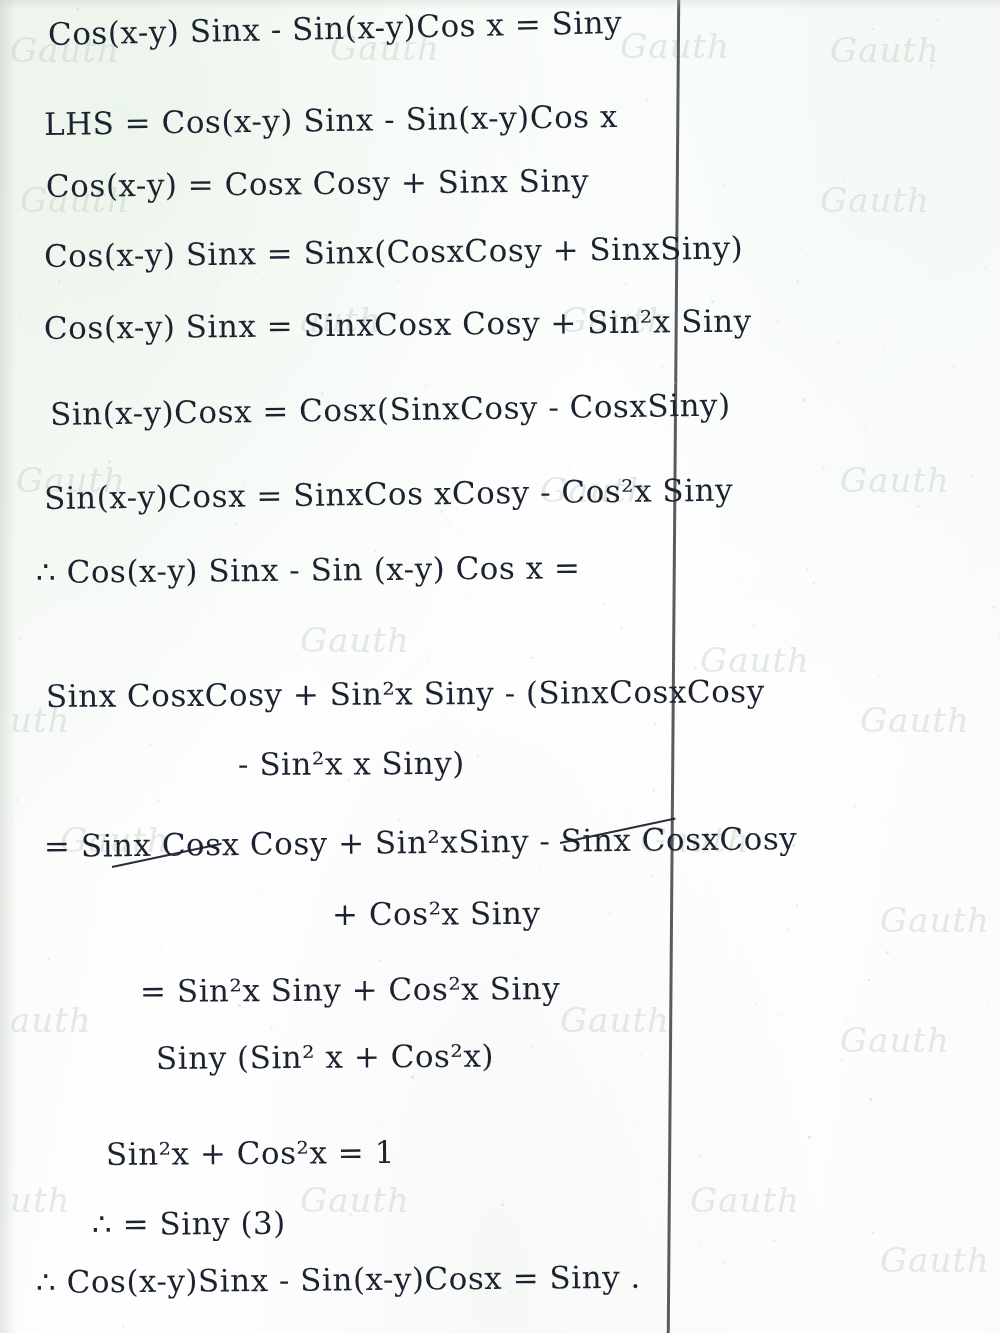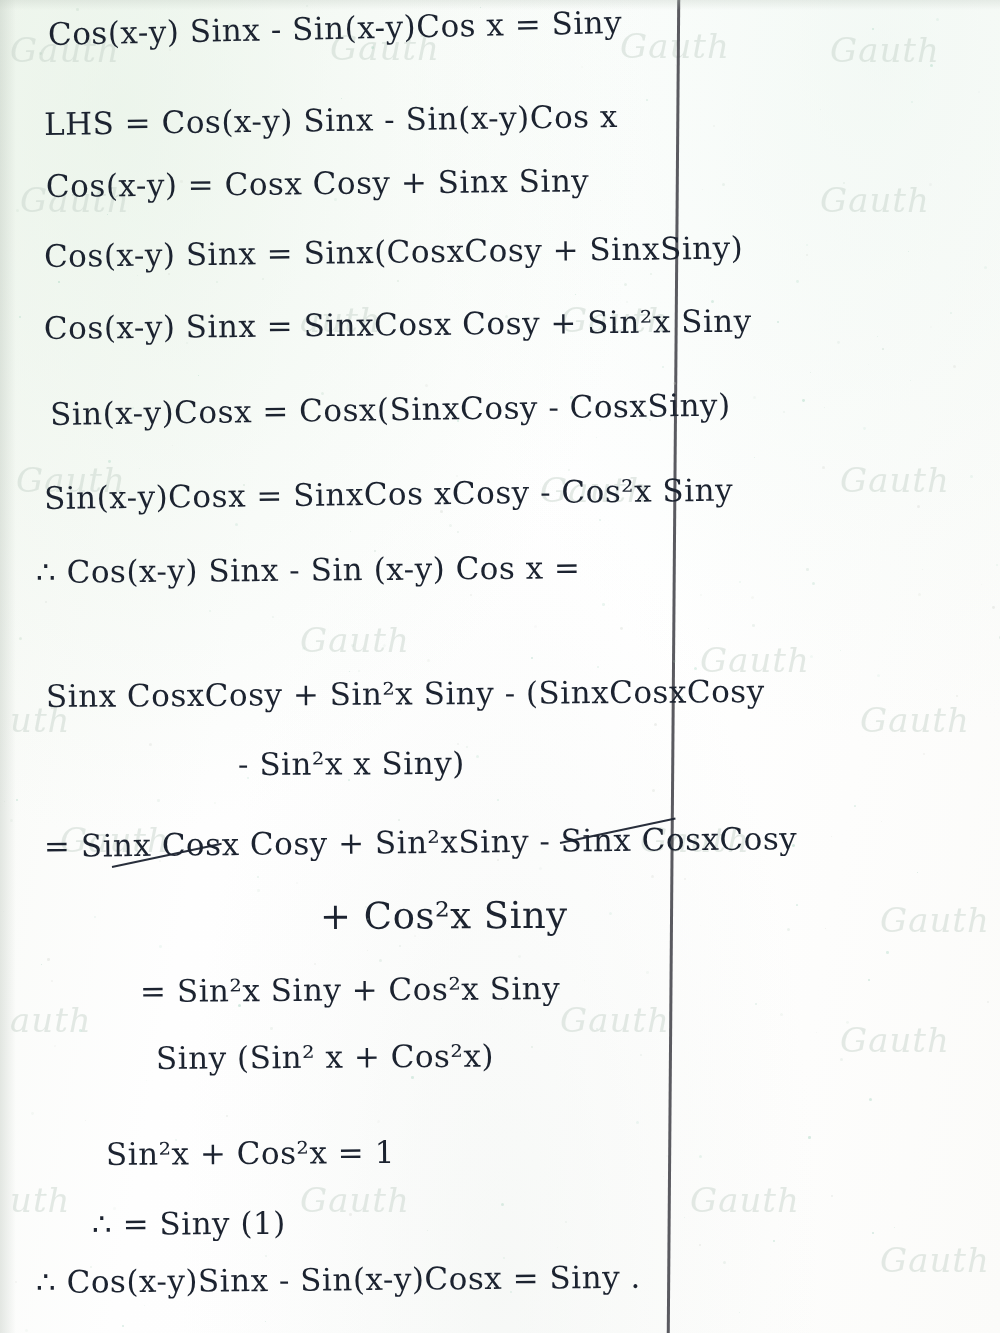--- a/index.html
+++ b/index.html
@@ -132,25 +132,25 @@
       <div class="hw" style="left: 44px; top: 108px; font-size: 31px; transform: rotate(-0.8deg);">LHS = Cos(x-y) Sinx - Sin(x-y)Cos x</div>
       <div class="hw" style="left: 46px; top: 170px; font-size: 31px; transform: rotate(-0.6deg);">Cos(x-y) = Cosx Cosy + Sinx Siny</div>
       <div class="hw" style="left: 44px; top: 240px; font-size: 31px; transform: rotate(-0.7deg);">Cos(x-y) Sinx = Sinx(CosxCosy + SinxSiny)</div>
       <div class="hw" style="left: 44px; top: 312px; font-size: 31px; transform: rotate(-0.6deg);">Cos(x-y) Sinx = SinxCosx Cosy + Sin²x Siny</div>
       <div class="hw" style="left: 50px; top: 398px; font-size: 31px; transform: rotate(-0.8deg);">Sin(x-y)Cosx = Cosx(SinxCosy - CosxSiny)</div>
       <div class="hw" style="left: 44px; top: 482px; font-size: 31px; transform: rotate(-0.7deg);">Sin(x-y)Cosx = SinxCos xCosy - Cos²x Siny</div>
       <div class="hw" style="left: 36px; top: 556px; font-size: 31px; transform: rotate(-0.5deg);">∴ Cos(x-y) Sinx - Sin (x-y) Cos x =</div>
       <div class="hw" style="left: 46px; top: 680px; font-size: 31px; transform: rotate(-0.4deg);">Sinx CosxCosy + Sin²x Siny - (SinxCosxCosy</div>
       <div class="hw" style="left: 238px; top: 748px; font-size: 31px; transform: rotate(-0.3deg);">- Sin²x x Siny)</div>
       <div class="hw" style="left: 44px; top: 830px; font-size: 31px; transform: rotate(-0.6deg);">= Sinx Cosx Cosy + Sin²xSiny - Sinx CosxCosy</div>
-      <div class="hw" style="left: 320px; top: 898px; font-size: 37px; transform: rotate(-0.3deg);">+ Cos²x Siny</div>
+      <div class="hw" style="left: 332px; top: 898px; font-size: 31px; transform: rotate(-0.3deg);">+ Cos²x Siny</div>
       <div class="hw" style="left: 140px; top: 975px; font-size: 31px; transform: rotate(-0.4deg);">= Sin²x Siny + Cos²x Siny</div>
       <div class="hw" style="left: 156px; top: 1042px; font-size: 31px; transform: rotate(-0.4deg);">Siny (Sin² x + Cos²x)</div>
       <div class="hw" style="left: 106px; top: 1138px; font-size: 31px; transform: rotate(-0.4deg);">Sin²x + Cos²x = 1</div>
-      <div class="hw" style="left: 92px; top: 1208px; font-size: 31px; transform: rotate(-0.4deg);">∴   = Siny (1)</div>
+      <div class="hw" style="left: 92px; top: 1208px; font-size: 31px; transform: rotate(-0.4deg);">∴   = Siny (3)</div>
       <div class="hw" style="left: 36px; top: 1266px; font-size: 31px; transform: rotate(-0.5deg);">∴ Cos(x-y)Sinx - Sin(x-y)Cosx = Siny .</div>
     </div>
 
   <div id="strike-layer">
       <div class="strike" style="left: 112px; top: 866px; width: 112px; transform: rotate(-12deg);"></div>
       <div class="strike" style="left: 560px; top: 842px; width: 118px; transform: rotate(-12deg);"></div>
     </div>
 
   <div id="speck-layer">
       <div class="speck" style="width: 2.7px; height: 2.7px; left: 808px; top: 1136px; opacity: 0.56; background: rgba(120, 190, 160, 0.5);"></div>

